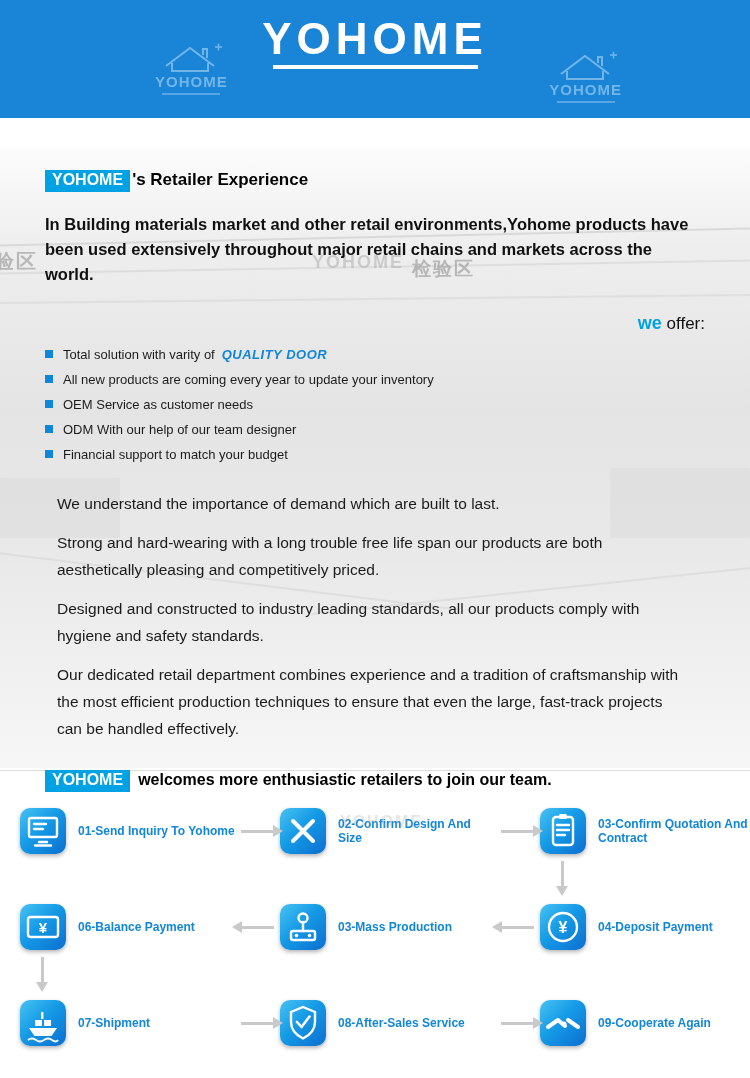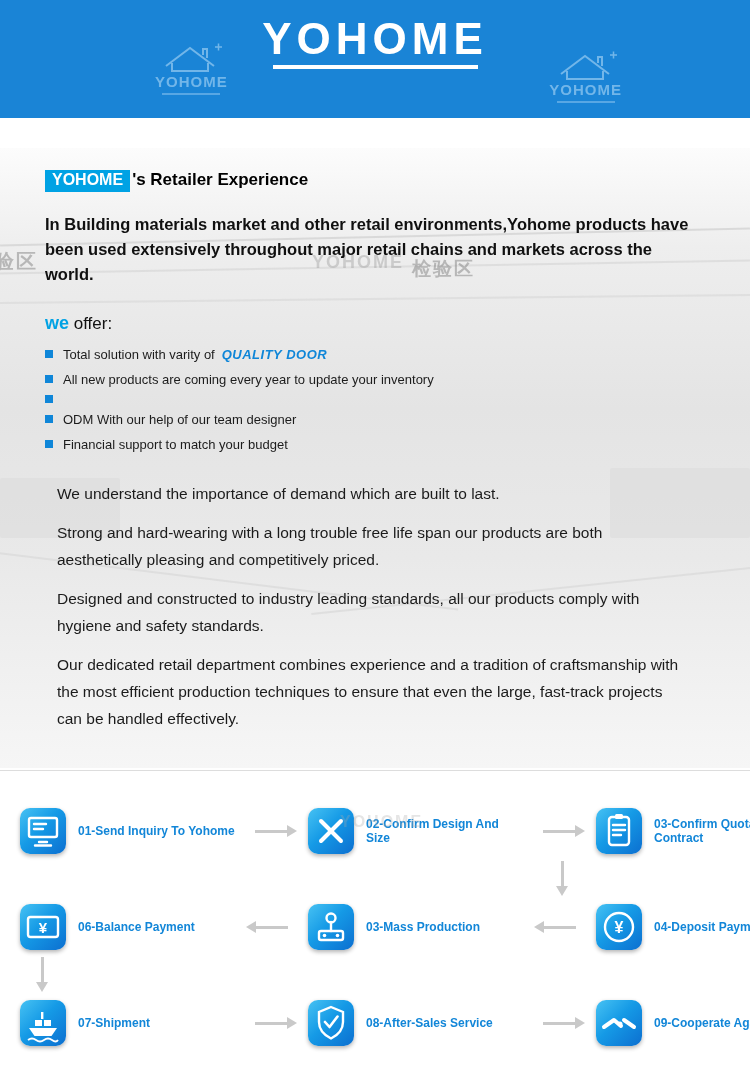--- a/index.html
+++ b/index.html
@@ -64,21 +64,21 @@
     font-size:16px; padding:1px 7px 3px 7px; vertical-align:baseline;
   }
   .heading { font-size:17px; font-weight:bold; color:#000; }
   .heading-rest { margin-left:2px; }
 
   .intro {
     margin:20px 0 0 0; font-size:16.5px; font-weight:bold; color:#101010;
     line-height:25px; max-width:655px;
   }
 
-  .offer-lead { margin-top:26px; font-size:17px; color:#111; }
+  .offer-lead { margin-top:26px; font-size:17px; color:#111;text-align:right; }
   .we { color:#00a2e4; font-weight:800; font-size:18px; }
 
   .bullets { list-style:none; margin:12px 0 0 0; padding:0; }
   .bullets li {
     display:flex; align-items:baseline; font-size:13px; color:#1c1c1c;
     margin-bottom:7px; line-height:18px;
   }
   .sq {
     flex:0 0 8px; width:8px; height:8px; background:#0f86d8;
     margin-right:10px; position:relative; top:-1px; align-self:center;
@@ -93,21 +93,21 @@
 
   
   .process {
     position:relative; width:750px; height:306px; margin-top:2px;
     border-top:1px solid #dddddd; padding:12px 0 0 20px;
   }
   .proc-watermark {
     position:absolute; left:340px; top:42px; color:#aaaaaa; opacity:.3;
     font-size:16px; font-weight:bold; letter-spacing:2px;
   }
-  .prow { display:flex; align-items:center; height:96px;gap:14px; }
+  .prow { display:flex; align-items:center; height:96px; }
   .step { display:flex; align-items:center; flex:0 0 215px; width:215px; }
   .picon {
     flex:0 0 46px; width:46px; height:46px; border-radius:10px;
     background:linear-gradient(135deg,#47c2f3 0%,#159ae6 45%,#0c6fd0 100%);
     box-shadow:0 2px 4px rgba(0,0,0,.3);
     display:flex; align-items:center; justify-content:center;
   }
   .picon svg { display:block; }
   .step-label {
     margin-left:12px; font-size:12px; font-weight:bold; color:#1286d8;
@@ -197,38 +197,42 @@
         <span class="sq"></span>
         <span>Total solution with varity of</span>
         <span class="hl">QUALITY DOOR</span>
       </li>
       <li>
         <span class="sq"></span>
         <span>All new products are coming every year to update your inventory</span>
       </li>
       <li>
         <span class="sq"></span>
+        <span>OEM Service as customer needs</span>
       </li>
       <li>
         <span class="sq"></span>
         <span>ODM With our help of our team designer</span>
       </li>
       <li>
         <span class="sq"></span>
         <span>Financial support to match your budget</span>
       </li>
     </ul>
 
     <div class="paras">
       <p>We understand the importance of demand which are built to last.</p>
       <p>Strong and hard-wearing with a long trouble free life span our products are both aesthetically pleasing and competitively priced.</p>
       <p>Designed and constructed to industry leading standards, all our products comply with hygiene and safety standards.</p>
       <p>Our dedicated retail department combines experience and a tradition of craftsmanship with the most efficient production techniques to ensure that even the large, fast-track projects can be handled effectively.</p>
     </div>
 
+    <div class="closing">
+      <span class="badge">YOHOME</span><span class="closing-rest">welcomes more enthusiastic retailers to join our team.</span>
+    </div>
   </div>
 </section>
 
 <section class="process">
   <div class="proc-watermark">YOHOME</div>
 
   <div class="prow">
     <div class="step">
       <span class="picon">
         <svg width="46" height="46" viewBox="0 0 46 46">

